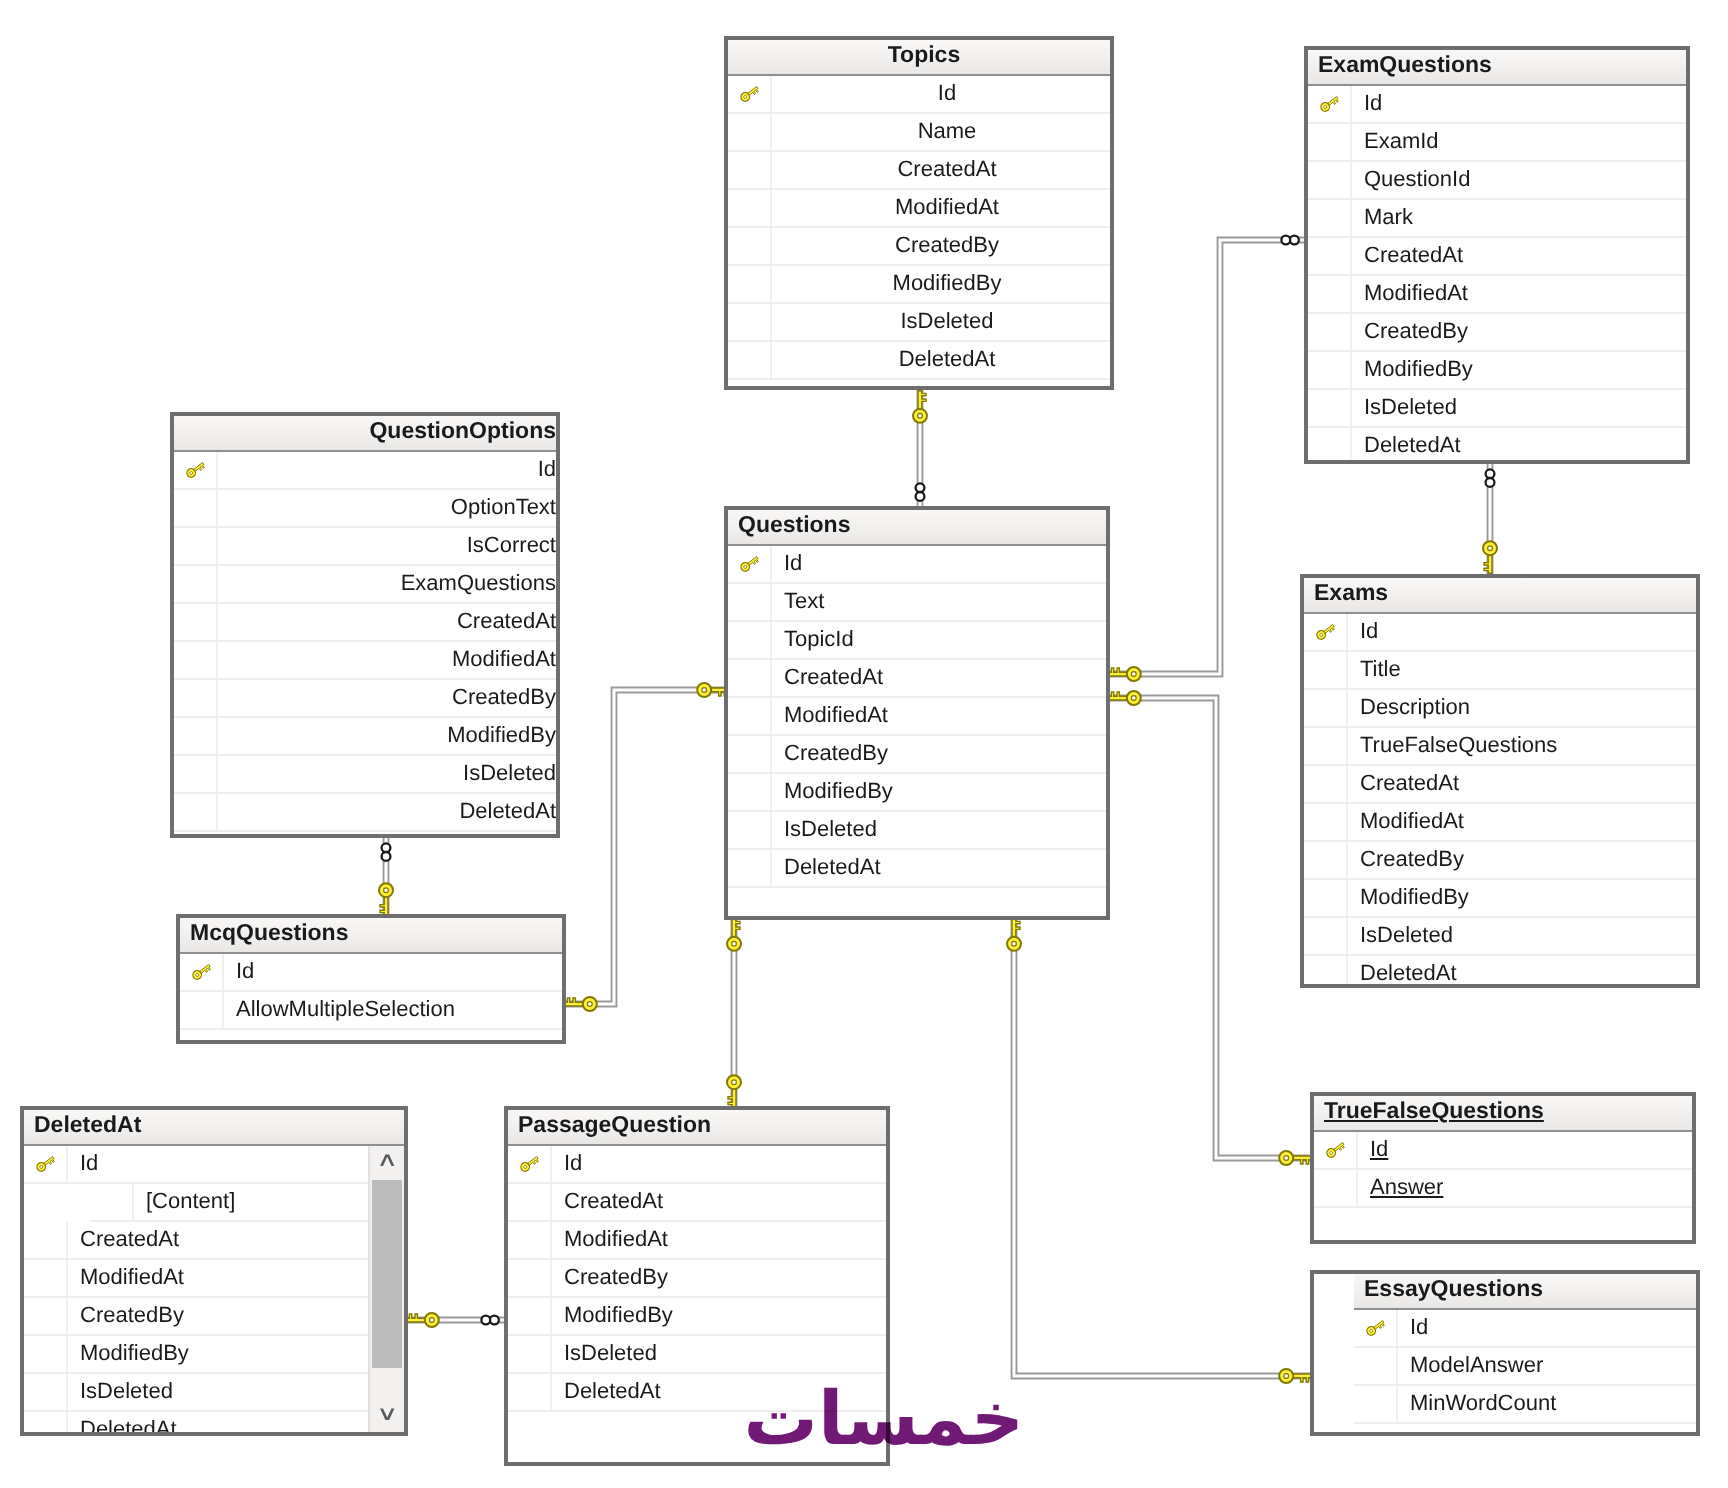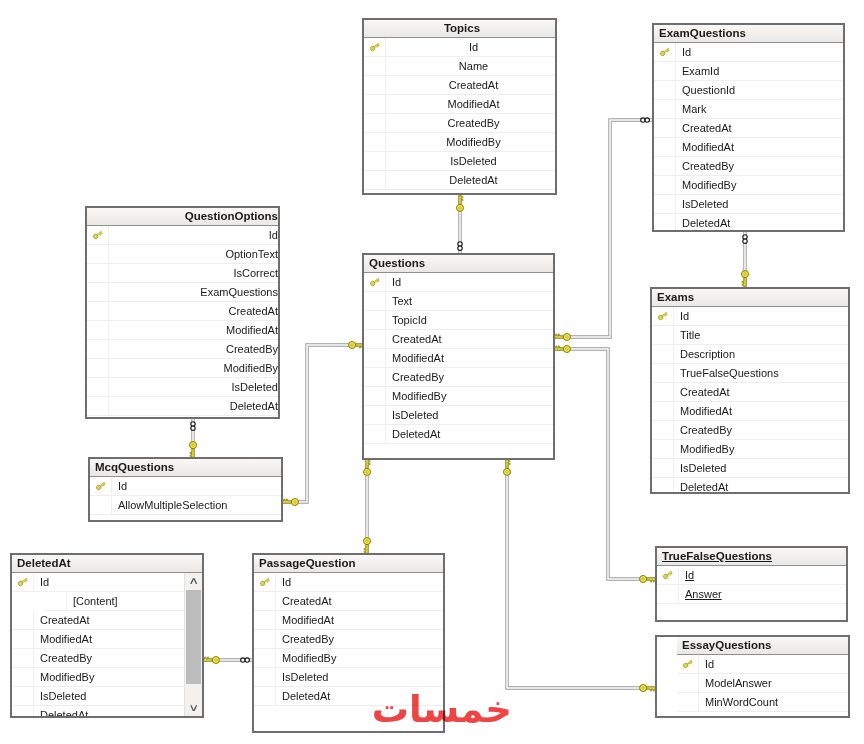--- a/index.html
+++ b/index.html
@@ -19,21 +19,21 @@
   .sb{position:absolute;top:18px;right:0;bottom:0;width:17px;background:#f2f1f0;z-index:5;
       border-left:1px solid #e3e2e1;}
   .sb-btn{position:absolute;left:0;width:17px;height:16px;display:flex;align-items:center;
           justify-content:center;font-size:10px;color:#5a5a5a;transform-origin:center;}
   .sb-up{top:0;}
   .sb-down{bottom:0;}
   .sb-glyph{display:inline-block;transform:scaleX(1.5);line-height:1;}
   .sb-thumb{position:absolute;left:1px;top:17px;width:15px;height:94px;background:#bcbcbc;}
   #watermark{position:absolute;left:372px;top:690px;width:140px;z-index:30;
              font-family:"DejaVu Sans", sans-serif;font-weight:bold;font-size:37px;
-             color:#ef4444;direction:rtl;mix-blend-mode:multiply;line-height:1.1;}
+             color:#701a75;direction:rtl;mix-blend-mode:multiply;line-height:1.1;}
 </style>
 </head>
 <body>
 
 <div id="canvas">
   <svg id="rel-svg" width="864" height="744">
       <defs>
         <g id="g-key">
           <path d="M-1,-1 L8.6,-1 L8.6,0.9 L7.3,0.9 L7.3,3 L6.1,3 L6.1,0.9 L4.5,0.9 L4.5,3 L3.3,3 L3.3,0.9 L-1,0.9 Z" fill="#fdee3c" stroke="#827a00" stroke-width="0.7"></path>
           <circle cx="-3.9" cy="0" r="3.5" fill="#fdee3c" stroke="#827a00" stroke-width="1"></circle>

